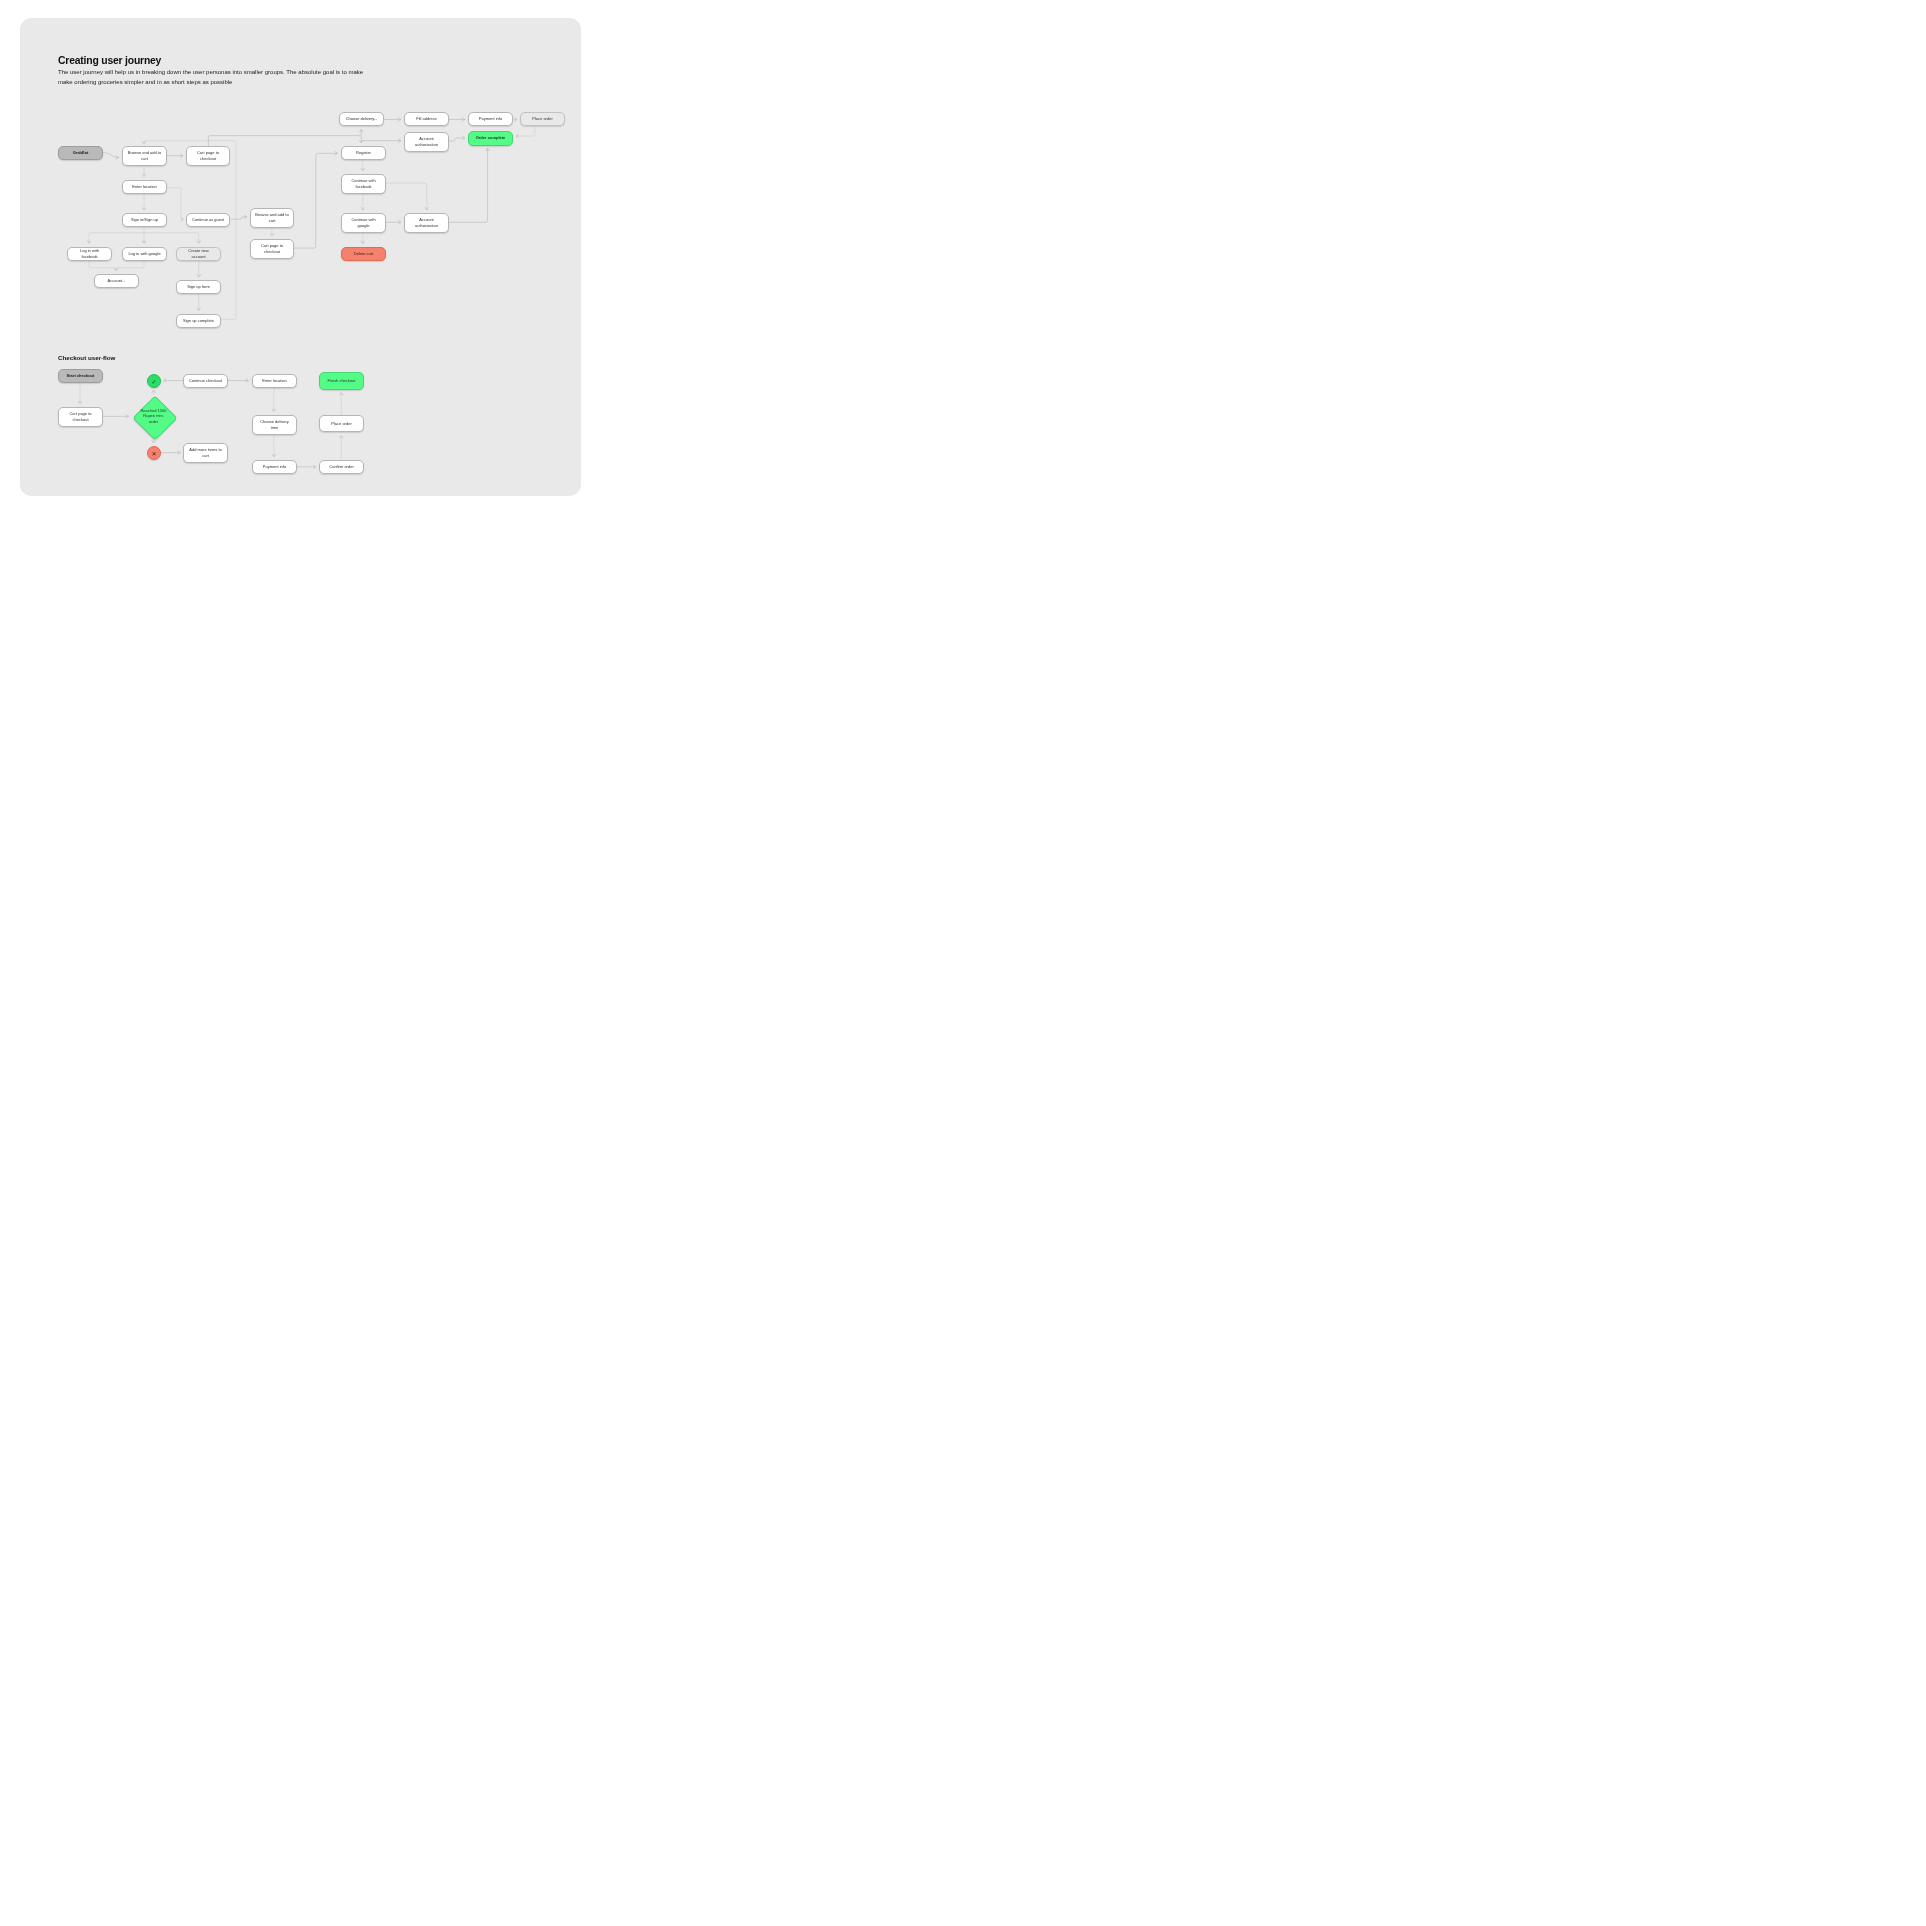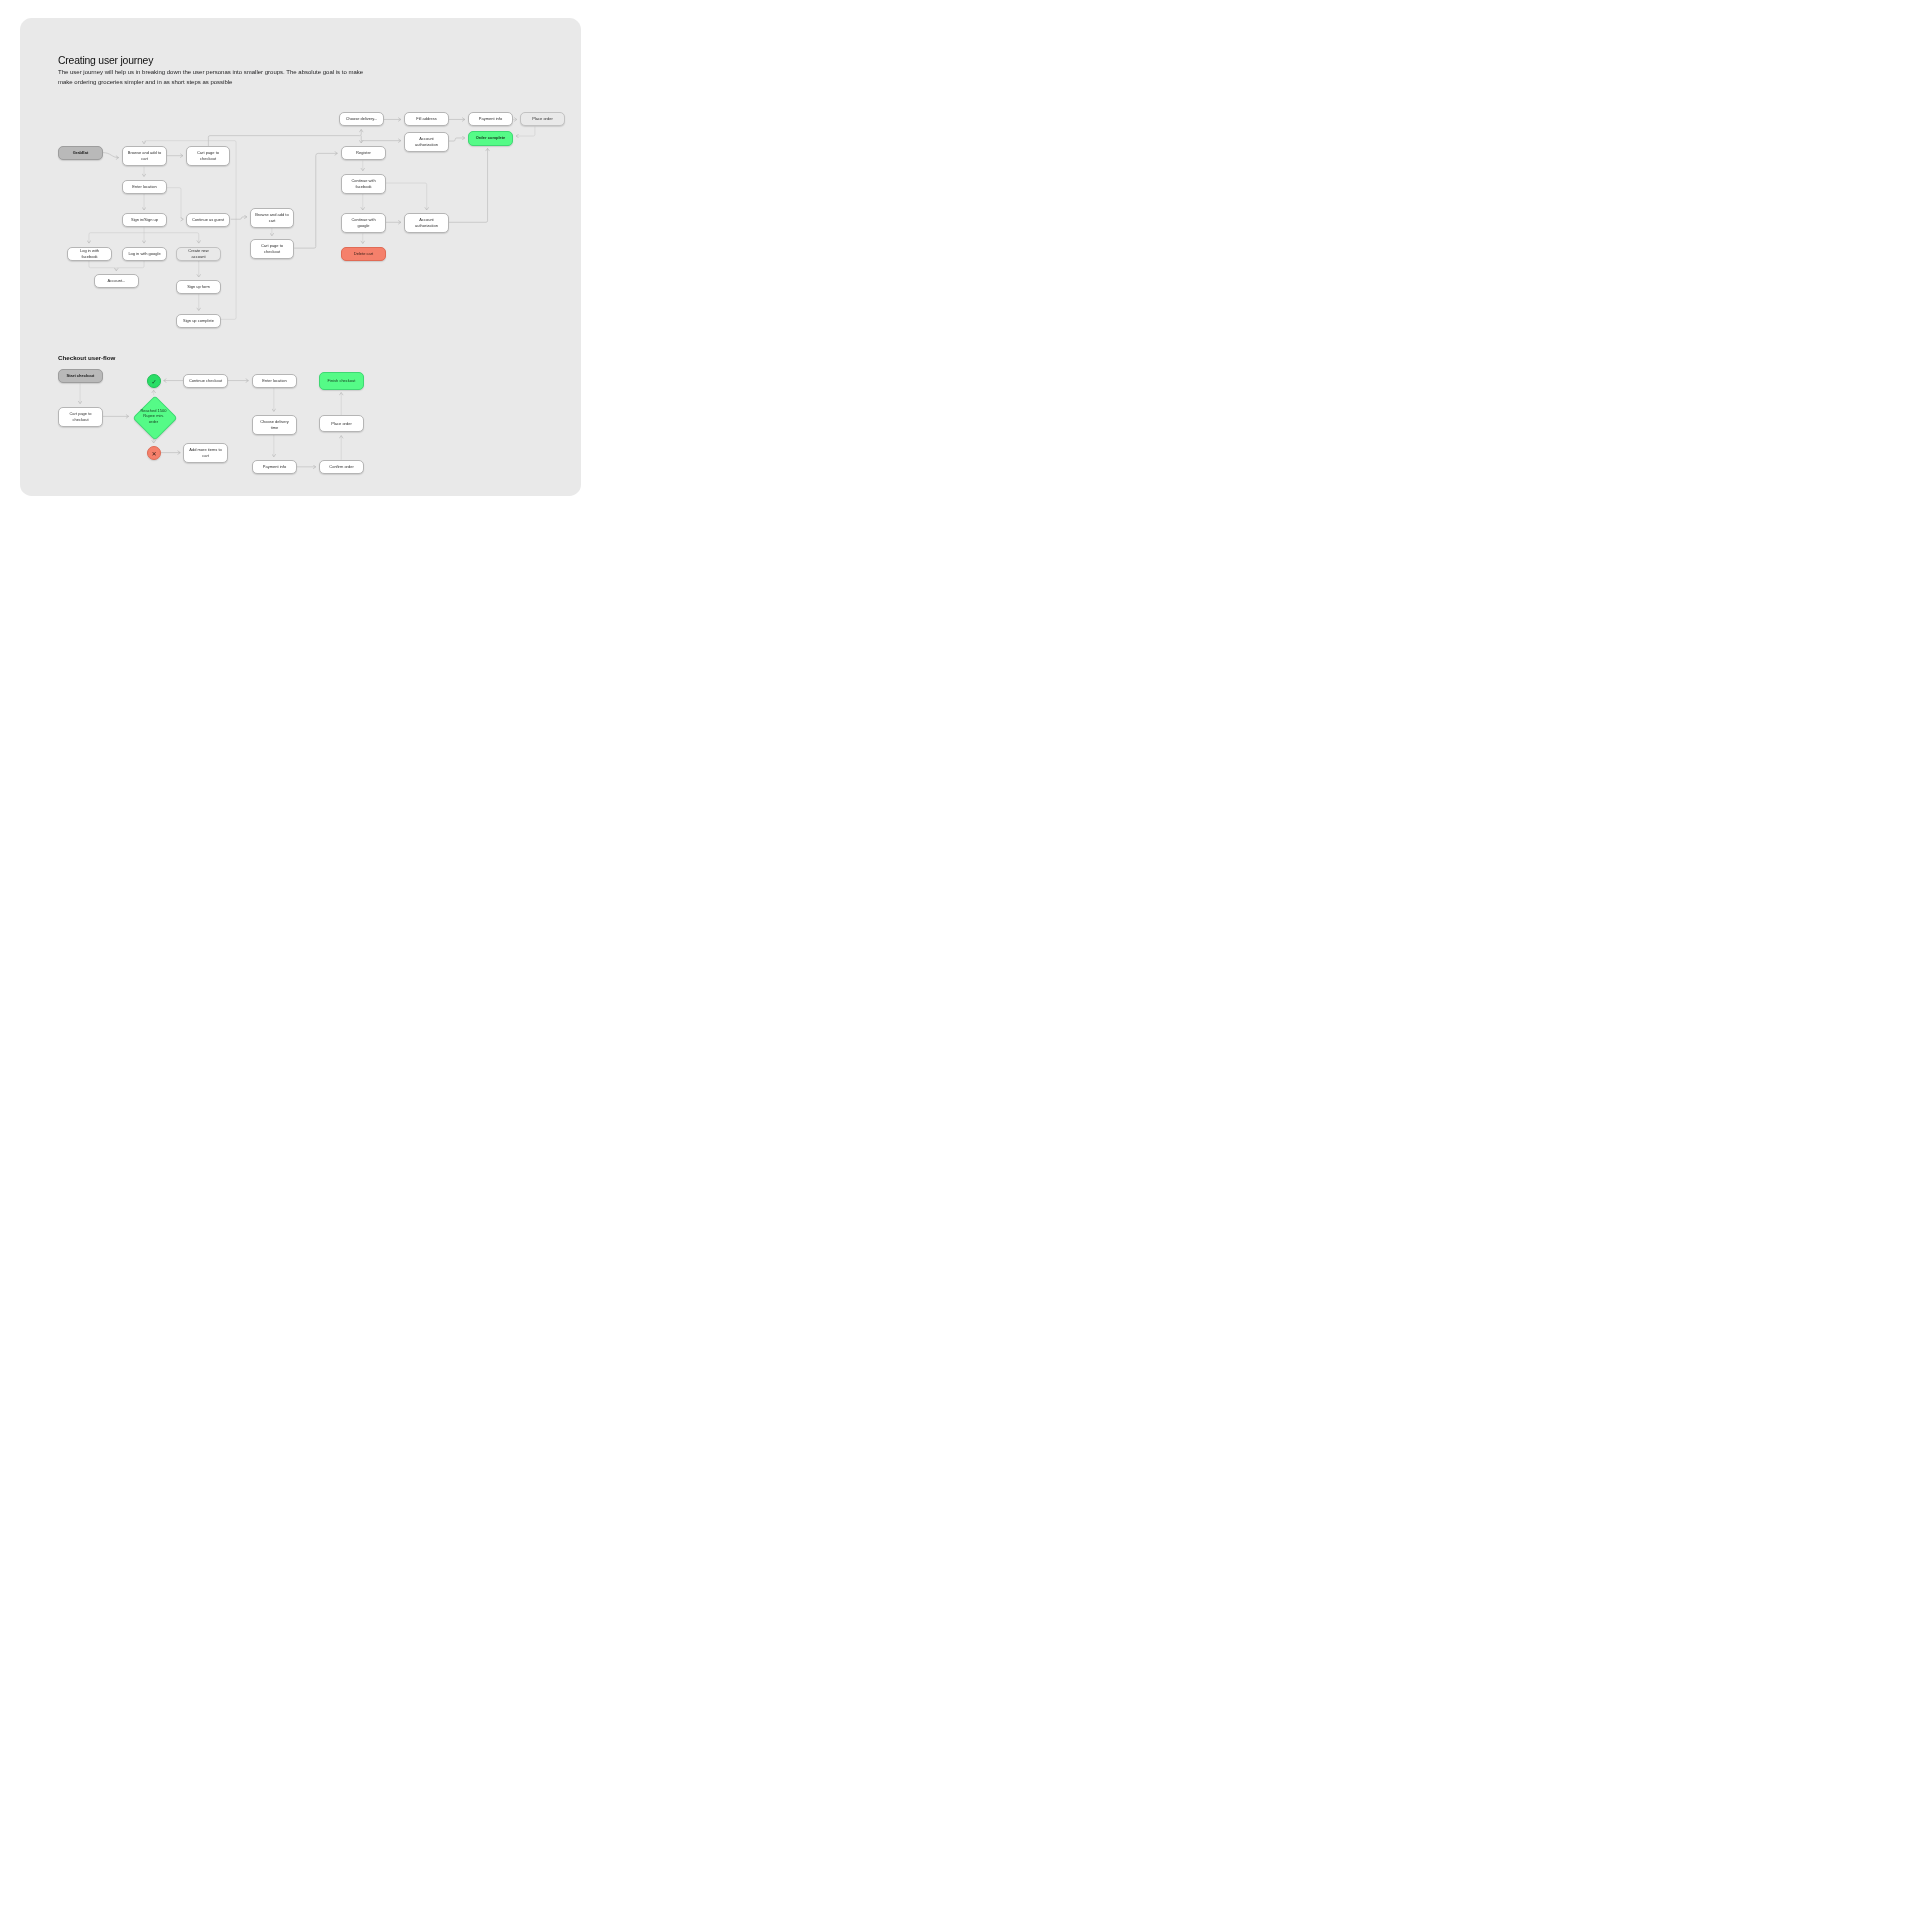--- a/index.html
+++ b/index.html
@@ -1,19 +1,19 @@
 <!DOCTYPE html>
 <html style="font-size:6.2px"><head>
 <meta charset="utf-8">
 <style>
   html,body{margin:0;padding:0;background:#ffffff;}
   #stage{position:relative;width:600px;height:512px;background:#ffffff;overflow:hidden;
          font-family:"Liberation Sans",sans-serif;}
   #panel{position:absolute;left:20px;top:17.7px;width:561px;height:478px;background:#e9e9e9;border-radius:11.6px;}
-  #title{position:absolute;left:58px;top:55px;font-size:10.4px;font-weight:400;color:#0f0f0f;letter-spacing:-0.2px;}
+  #title{position:absolute;left:58px;top:55px;font-size:10.4px;font-weight:700;color:#0f0f0f;letter-spacing:-0.2px;}
   .sub{position:absolute;left:58px;width:331px;font-size:6px;color:#1d1d1f;}
   #sub1{top:69px;} #sub2{top:79px;}
   #h2{position:absolute;left:58px;top:354px;font-size:6.2px;font-weight:700;color:#111;}
   svg.wires{position:absolute;left:0;top:0;pointer-events:none;}
   .w{fill:none;stroke:#bcbcbc;stroke-width:1.7;}
   .t{fill:none;stroke:#c3c3c3;stroke-width:1.1;}
   .n{position:absolute;box-sizing:border-box;display:flex;align-items:center;justify-content:center;
      text-align:center;background:#ffffff;border:0.7px solid #b5b5b5;border-radius:5px;
      box-shadow:0 1px 1.2px rgba(0,0,0,.13);font-size:4px;line-height:1.5;color:#2f2f2f;}
   .n span{display:block;max-width:35px;}

